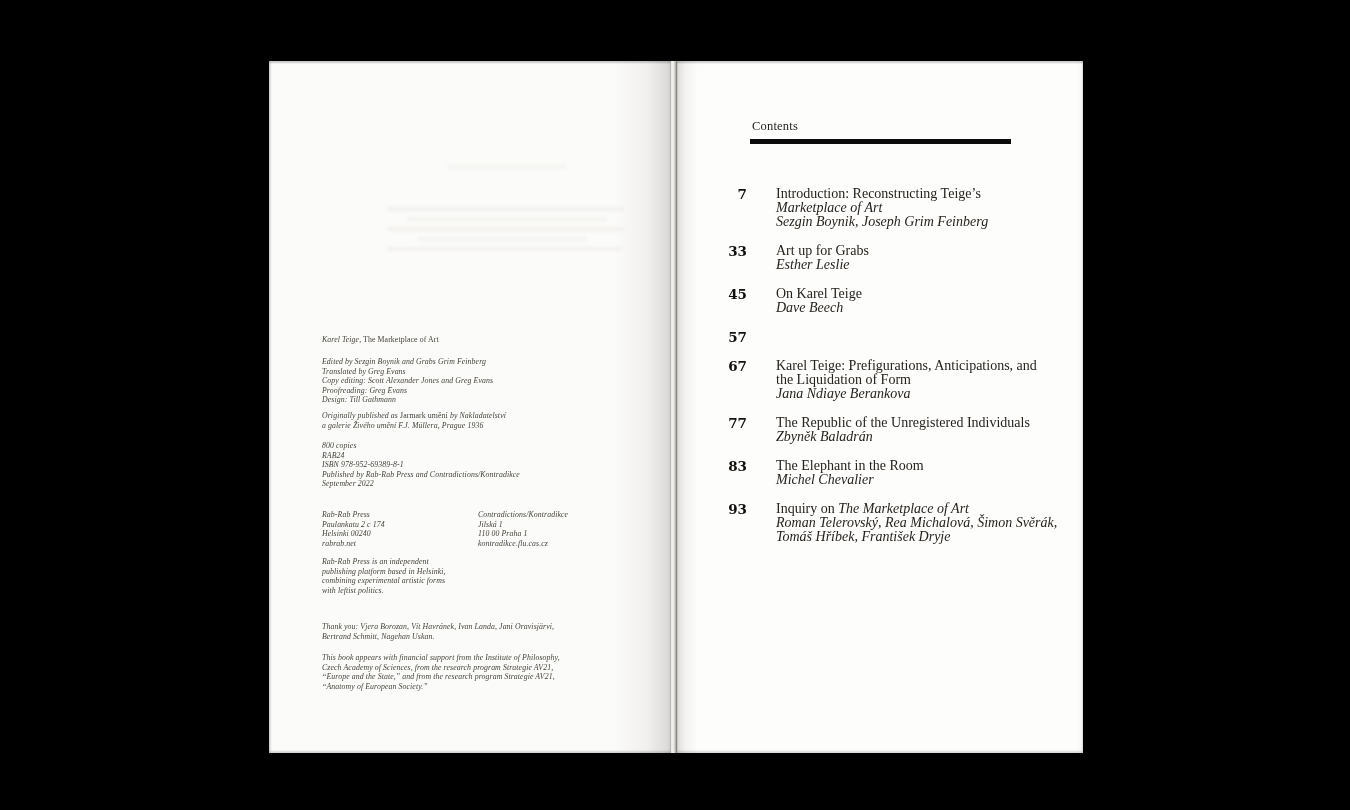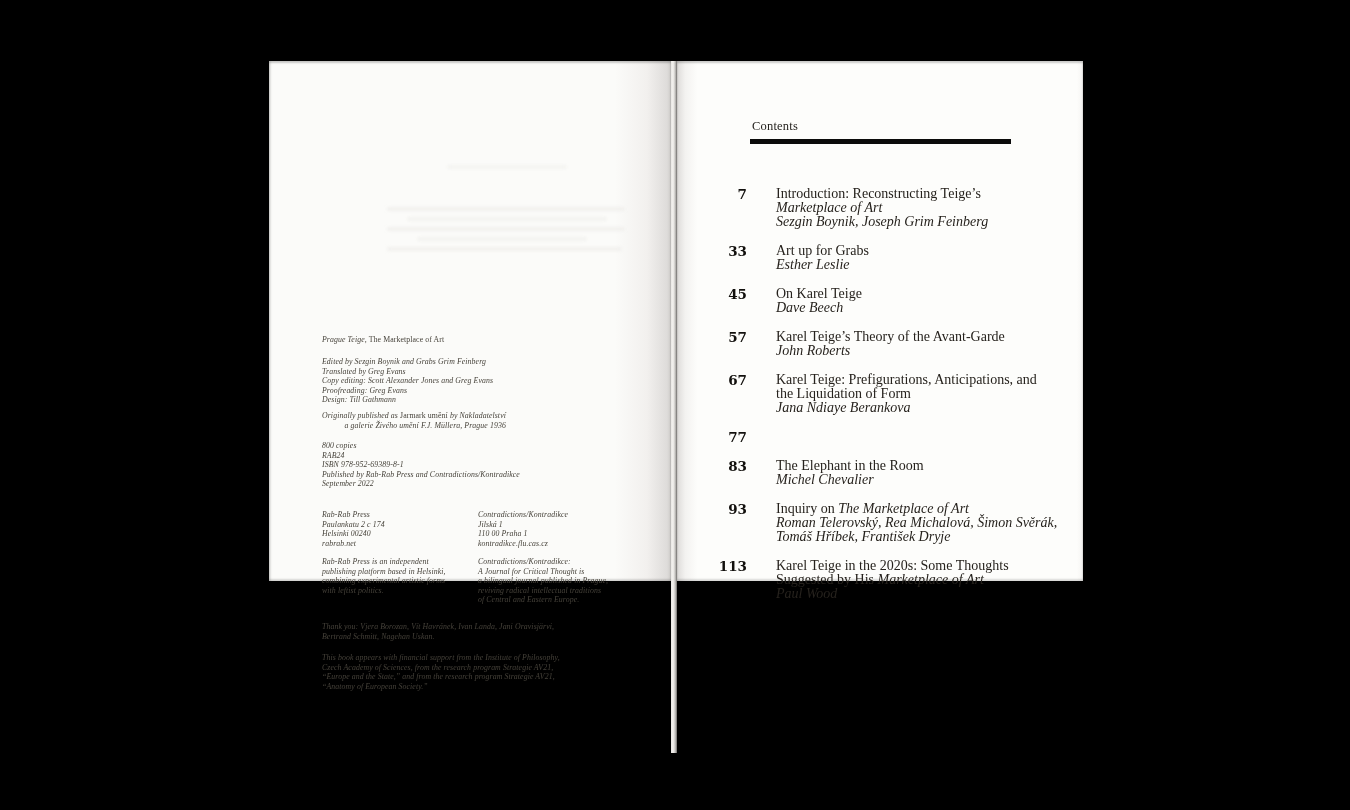--- a/index.html
+++ b/index.html
@@ -1,21 +1,21 @@
 <!DOCTYPE html>
 <html><head>
 <meta charset="utf-8">
 <style>
   * { margin:0; padding:0; box-sizing:border-box; }
   html,body { width:1350px; height:810px; background:#000; overflow:hidden; }
   body { position:relative; font-family:"Liberation Serif","DejaVu Serif",serif; }
 
   .spread { position:absolute; left:0; top:0; width:1350px; height:810px; }
 
-  .page { position:absolute; top:61px; height:520px; }
+  .page { position:absolute; top:61px; height:692px; }
   .page-left {
     left:269px; width:402px;
     background:linear-gradient(to right,#fbfbf9 0%,#fbfbf9 86%,#f2f0ee 94%,#dedcda 99%,#cfcdca 100%);
     box-shadow: inset 0 2px 2px rgba(0,0,0,0.20), inset 0 -2px 2px rgba(0,0,0,0.14), inset 2px 0 2px rgba(0,0,0,0.10);
   }
   .page-right {
     left:677px; width:406px;
     background:linear-gradient(to right,#dddbd9 0%,#f3f2f0 2%,#fdfdfb 5%,#fdfdfb 98.5%,#f5f4f2 100%);
     box-shadow: inset 0 2px 2px rgba(0,0,0,0.20), inset 0 -2px 2px rgba(0,0,0,0.14);
   }
@@ -28,21 +28,21 @@
   .lp-block {
     position:absolute; font-size:7.8px; line-height:9.6px;
     color:#46423a; letter-spacing:0.1px; white-space:nowrap;
   }
   .lp-italic { font-style:italic; }
   .lp-block span.roman { font-style:normal; }
   .lp-block span.it { font-style:italic; }
 
   #lp-title   { left:53px; top:274px; }
   #lp-credits { left:53px; top:296px; }
-  #lp-original{ left:53px; top:350px;text-align:right; }
+  #lp-original{ left:53px; top:350px; }
   #lp-edition { left:53px; top:380px; }
   #lp-addr-l  { left:53px;  top:449px; }
   #lp-addr-r  { left:209px; top:449px; }
   #lp-about-l { left:53px;  top:496px; }
   #lp-about-r { left:209px; top:496px; }
   #lp-thanks  { left:53px; top:561px; }
   #lp-funding { left:53px; top:592px;font-style:italic; }
 
   
   .ghost { position:absolute; left:118px; top:104px; width:250px; filter:blur(1.6px); }
@@ -82,21 +82,21 @@
     <div class="ghost">
       <div class="g-bar"></div>
         <div class="g-bar"></div>
         <div class="g-bar"></div>
       <div class="g-bar"></div>
         <div class="g-bar"></div>
         <div class="g-bar"></div>
     </div>
 
     <div id="lp-title" class="lp-block">
-        <div class="line"><span class="it">Prague Teige,</span><span class="roman"> The Marketplace of Art</span></div>
+        <div class="line"><span class="it">Karel Teige,</span><span class="roman"> The Marketplace of Art</span></div>
       </div>
     <div id="lp-credits" class="lp-block lp-italic">
         <div class="line">Edited by Sezgin Boynik and Grabs Grim Feinberg</div>
         <div class="line">Translated by Greg Evans</div>
         <div class="line">Copy editing: Scott Alexander Jones and Greg Evans</div>
         <div class="line">Proofreading: Greg Evans</div>
         <div class="line">Design: Till Gathmann</div>
       </div>
     <div id="lp-original" class="lp-block lp-italic">
         <div class="line"><span class="it">Originally published as </span><span class="roman">Jarmark umění</span><span class="it"> by Nakladatelství</span></div>
@@ -120,27 +120,20 @@
         <div class="line">Jilská 1</div>
         <div class="line">110 00 Praha 1</div>
         <div class="line">kontradikce.flu.cas.cz</div>
       </div>
     <div id="lp-about-l" class="lp-block lp-italic">
         <div class="line">Rab-Rab Press is an independent</div>
         <div class="line">publishing platform based in Helsinki,</div>
         <div class="line">combining experimental artistic forms</div>
         <div class="line">with leftist politics.</div>
       </div>
-    <div id="lp-about-r" class="lp-block lp-italic">
-        <div class="line">Contradictions/Kontradikce:</div>
-        <div class="line">A Journal for Critical Thought is</div>
-        <div class="line">a bilingual journal published in Prague,</div>
-        <div class="line">reviving radical intellectual traditions</div>
-        <div class="line">of Central and Eastern Europe.</div>
-      </div>
     <div id="lp-thanks" class="lp-block lp-italic">
         <div class="line">Thank you: Vjera Borozan, Vít Havránek, Ivan Landa, Jani Oravisjärvi,</div>
         <div class="line">Bertrand Schmitt, Nagehan Uskan.</div>
       </div>
     <div id="lp-funding" class="lp-block lp-italic">
         <div class="line">This book appears with financial support from the Institute of Philosophy,</div>
         <div class="line">Czech Academy of Sciences, from the research program Strategie AV21,</div>
         <div class="line">“Europe and the State,” and from the research program Strategie AV21,</div>
         <div class="line">“Anatomy of European Society.”</div>
       </div>
@@ -169,55 +162,47 @@
         </div>
         <div class="toc-entry">
           <div class="toc-num">45</div>
           <div class="toc-body">
             <div class="toc-line">On Karel Teige</div>
             <div class="toc-author">Dave Beech</div>
           </div>
         </div>
         <div class="toc-entry">
           <div class="toc-num">57</div>
-          <div class="toc-body">
-            <div class="toc-line">Karel Teige’s Theory of the Avant-Garde</div>
-            <div class="toc-author">John Roberts</div>
-          </div>
         </div>
         <div class="toc-entry">
           <div class="toc-num">67</div>
           <div class="toc-body">
             <div class="toc-line">Karel Teige: Prefigurations, Anticipations, and</div>
             <div class="toc-line">the Liquidation of Form</div>
             <div class="toc-author">Jana Ndiaye Berankova</div>
           </div>
         </div>
         <div class="toc-entry">
           <div class="toc-num">77</div>
+          <div class="toc-body">
+            <div class="toc-line">The Republic of the Unregistered Individuals</div>
+            <div class="toc-author">Zbyněk Baladrán</div>
+          </div>
         </div>
         <div class="toc-entry">
           <div class="toc-num">83</div>
           <div class="toc-body">
             <div class="toc-line">The Elephant in the Room</div>
             <div class="toc-author">Michel Chevalier</div>
           </div>
         </div>
         <div class="toc-entry">
           <div class="toc-num">93</div>
           <div class="toc-body">
             <div class="toc-line"><span class="roman">Inquiry on </span><span class="it">The Marketplace of Art</span></div>
             <div class="toc-author">Roman Telerovský, Rea Michalová, Šimon Svěrák,</div>
             <div class="toc-author">Tomáš Hříbek, František Dryje</div>
           </div>
         </div>
-        <div class="toc-entry">
-          <div class="toc-num">113</div>
-          <div class="toc-body">
-            <div class="toc-line">Karel Teige in the 2020s: Some Thoughts</div>
-            <div class="toc-line"><span class="roman">Suggested by His </span><span class="it">Marketplace of Art</span></div>
-            <div class="toc-author">Paul Wood</div>
-          </div>
-        </div>
       </div>
   </div>
 
 </div>
 
 </body></html>

